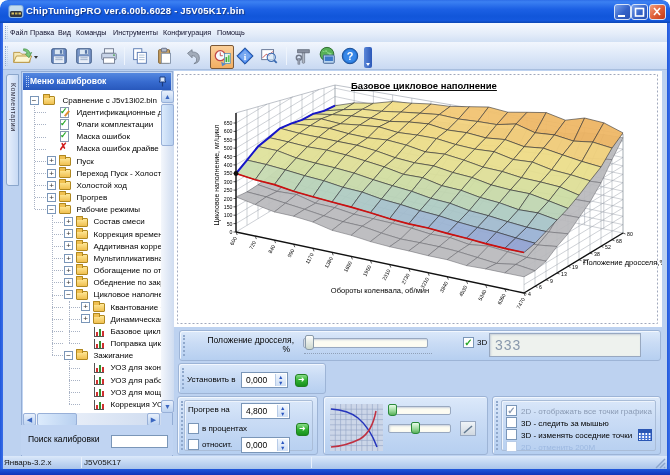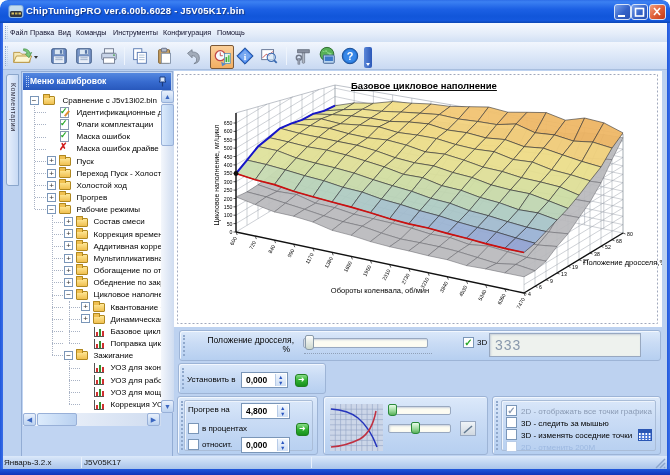--- a/index.html
+++ b/index.html
@@ -66,21 +66,21 @@
 .ssep { position:absolute; top:1px; width:1px; height:11px; background:#8fa8cc; border-right:1px solid #e8f0fc; }
 #bleft,#bright { position:absolute; top:23px; width:3px; height:446px; background:linear-gradient(90deg,#2058dc,#3a6ee8); }
 #bbot { position:absolute; left:0; top:469px; width:670px; height:6px; background:linear-gradient(180deg,#2058dc,#1335b8); }
 #chartp { position:absolute; left:174px; top:71px; width:488px; height:256px; background:#fff; }
 .grp { position:absolute; border:1px solid #9db4d6; border-radius:3px;
   background:linear-gradient(180deg,#dce9fa 0%,#cadcf5 40%,#b6cff0 100%);
   box-shadow:inset 1px 1px 0 #f2f7fe; }
 .gdots { position:absolute; left:3px; top:4px; bottom:4px; width:3px; border-left:2px dotted #8fa8cc; }
 .lbl { position:absolute; font-size:8px; color:#000; white-space:nowrap; }
 .spin { position:absolute; background:#fff; border:1px solid #7a96b8; font-size:8.5px; }
-.spin b { position:absolute; left:4px; top:2px; font-weight:bold; }
+.spin b { position:absolute; left:4px; top:2px; font-weight:normal; }
 .spin .ud { position:absolute; right:1px; top:1px; bottom:1px; width:11px;
   background:linear-gradient(180deg,#f0f6fe,#cfdff4); border-left:1px solid #b8cce8; }
 .spin .ud::before { content:"▲"; position:absolute; left:2px; top:0px; font-size:5.5px; color:#2a56c0; }
 .spin .ud::after { content:"▼"; position:absolute; left:2px; bottom:0px; font-size:5.5px; color:#2a56c0; }
 .gbtn { position:absolute; border-radius:3px; border:1px solid #208020;
   background:linear-gradient(180deg,#88dc88 0%,#30b030 50%,#18901c 100%); }
 .gbtn::before { content:"➜"; position:absolute; left:2px; top:0px; font-size:8px; color:#fff; }
 .cb { position:absolute; width:11px; height:11px; background:#fff; border:1px solid #7a96b8; font-size:10px;
   line-height:9px; text-align:center; color:#28a828; font-weight:bold; }
 .track { position:absolute; background:#fdfcf2; border:1px solid #98a8c0; border-radius:2px;
@@ -374,20 +374,24 @@
  </div>
  <div class="sb" style="left:139px;top:18px;width:13px;height:323px"></div>
  <div class="sbtn" style="left:139px;top:18px">▲</div>
  <div class="sthumb" style="left:139px;top:32px;width:13px;height:42px"></div>
  <div class="sbtn" style="left:139px;top:328px">▼</div>
  <div class="sb" style="left:1px;top:341px;width:138px;height:13px"></div>
  <div class="sbtn" style="left:1px;top:341px">◀</div>
  <div class="sthumb" style="left:15px;top:341px;width:40px;height:13px"></div>
  <div class="sbtn" style="left:125px;top:341px">▶</div>
 </div>
+<div id="search">
+      <span>Поиск калибровки</span>
+      <div class="inp"></div>
+    </div>
 <div id="chartp"><svg width="488" height="256" viewBox="0 0 488 256">
 <rect width="488" height="256" fill="#ffffff"></rect>
 <rect x="3.5" y="3.5" width="480" height="249" fill="none" stroke="#a0a8bc" stroke-width="1" stroke-dasharray="2,2"></rect>
 <line x1="62.0" y1="161.0" x2="161.0" y2="101.0" stroke="#9298a4" stroke-width="0.45"></line>
 <line x1="161.0" y1="101.0" x2="449.0" y2="162.0" stroke="#9298a4" stroke-width="0.45"></line>
 <line x1="449.0" y1="162.0" x2="350.0" y2="222.0" stroke="#9298a4" stroke-width="0.45"></line>
 <line x1="62.0" y1="152.6" x2="161.0" y2="92.6" stroke="#9298a4" stroke-width="0.45"></line>
 <line x1="161.0" y1="92.6" x2="449.0" y2="153.6" stroke="#9298a4" stroke-width="0.45"></line>
 <line x1="449.0" y1="153.6" x2="350.0" y2="213.6" stroke="#9298a4" stroke-width="0.45"></line>
 <line x1="62.0" y1="144.2" x2="161.0" y2="84.2" stroke="#9298a4" stroke-width="0.45"></line>

